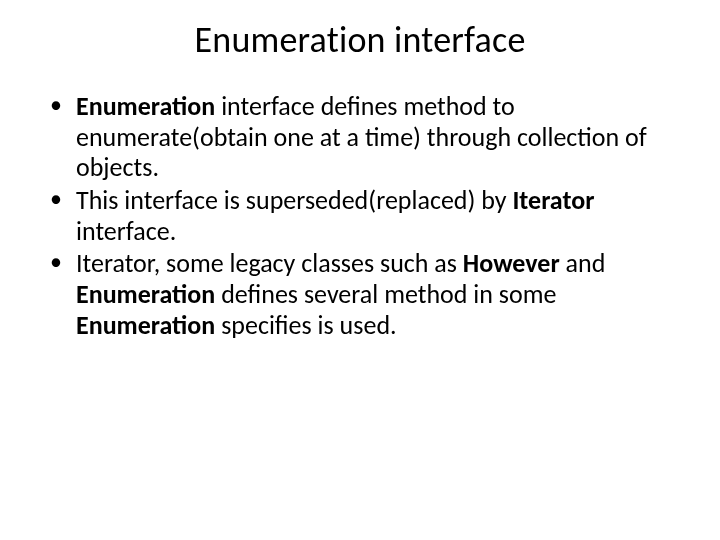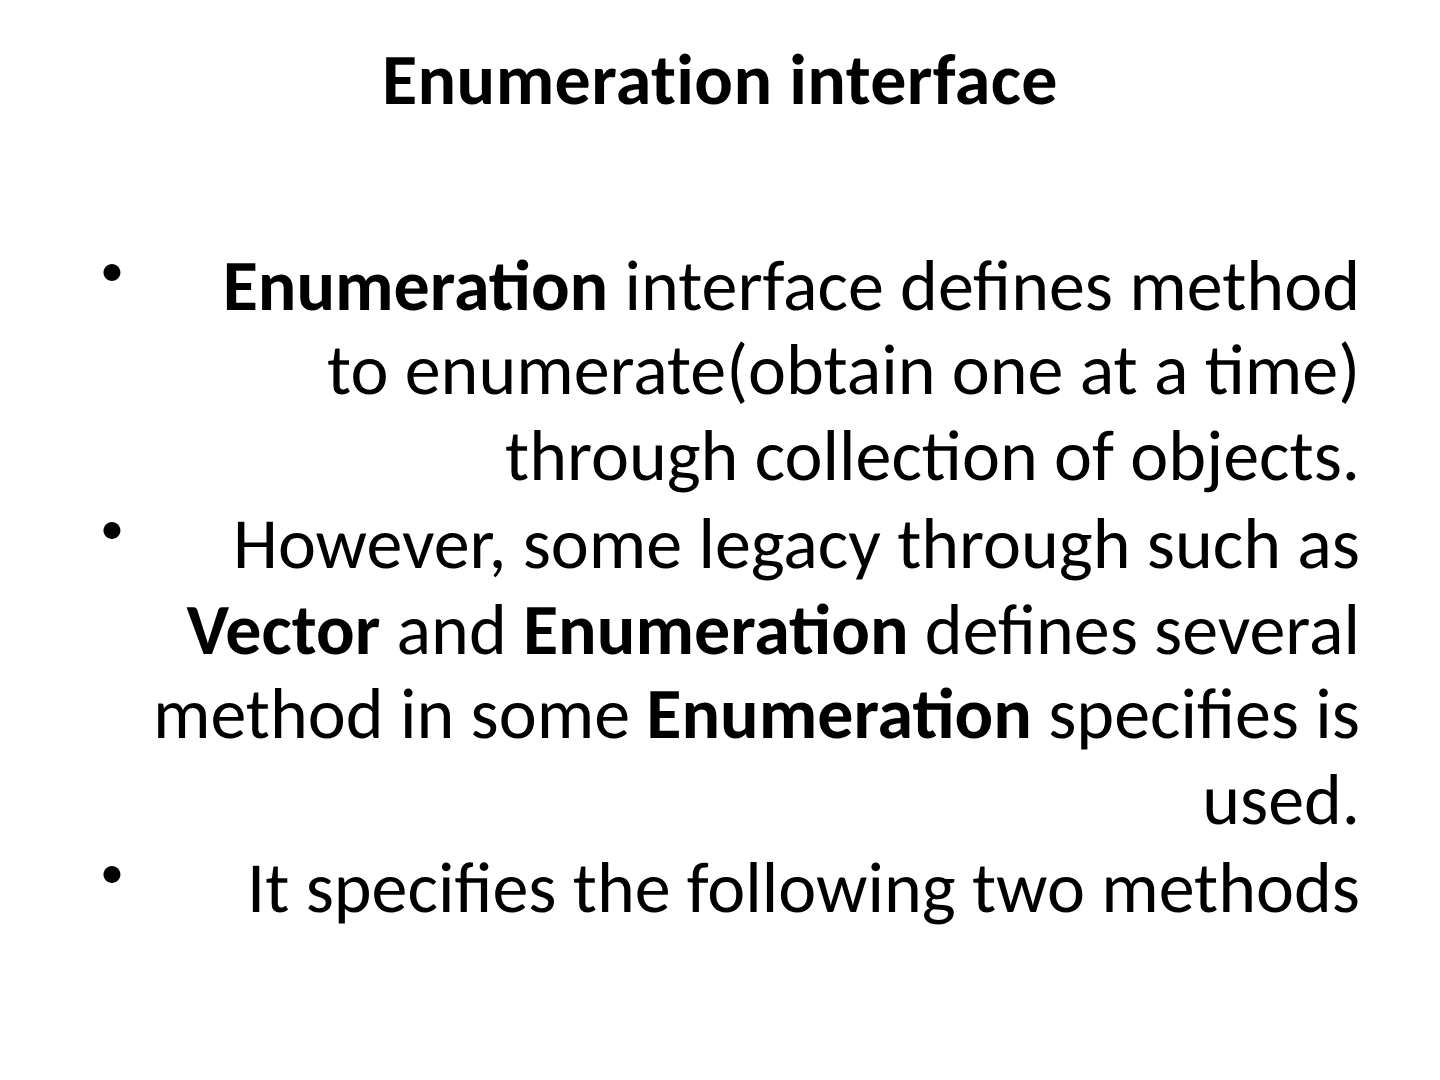--- a/index.html
+++ b/index.html
@@ -15,31 +15,30 @@
   .slide {
     width: 720px;
     height: 540px;
     position: relative;
     box-sizing: border-box;
     padding: 18px 40px 40px 40px;
   }
   .title {
     text-align: center;
     font-size: 36px;
-    font-weight: 700;
-    margin: 0 0 60px 0;
+    font-weight: 400;
+    margin: 0 0 29px 0;
     letter-spacing: 0.2px;
   }
   ul.bullets {
     list-style: none;
     margin: 0;
     padding: 0 0 0 8px;
-    font-size: 36px;
+    font-size: 26px;
     line-height: 1.18;
-    text-align: right;
   }
   ul.bullets > li {
     position: relative;
     padding-left: 28px;
     margin-bottom: 2px;
   }
   ul.bullets > li::before {
     content: "•";
     position: absolute;
     left: 2px;
@@ -53,19 +52,19 @@
 <body>
 
 <div class="slide">
   <h1 class="title">Enumeration interface</h1>
 
   <ul class="bullets">
     <li>
       <span></span><span class="b">Enumeration</span><span> interface defines method to enumerate(obtain one at a time) through collection of objects.</span><span class="b"></span><span></span><span class="b"></span><span></span>
     </li>
     <li>
-      <span>However, some legacy through such as </span><span class="b">Vector</span><span> and </span><span class="b">Enumeration</span><span> defines several method in some </span><span class="b">Enumeration</span><span> specifies is used.</span>
+      <span>This interface is superseded(replaced) by </span><span class="b">Iterator</span><span> interface.</span><span class="b"></span><span></span><span class="b"></span><span></span>
     </li>
     <li>
-      <span>It specifies the following two methods</span><span class="b"></span><span></span><span class="b"></span><span></span><span class="b"></span><span></span>
+      <span>Iterator, some legacy classes such as </span><span class="b">However</span><span> and </span><span class="b">Enumeration</span><span> defines several method in some </span><span class="b">Enumeration</span><span> specifies is used.</span>
     </li>
   </ul>
 </div>
 
 </body></html>

